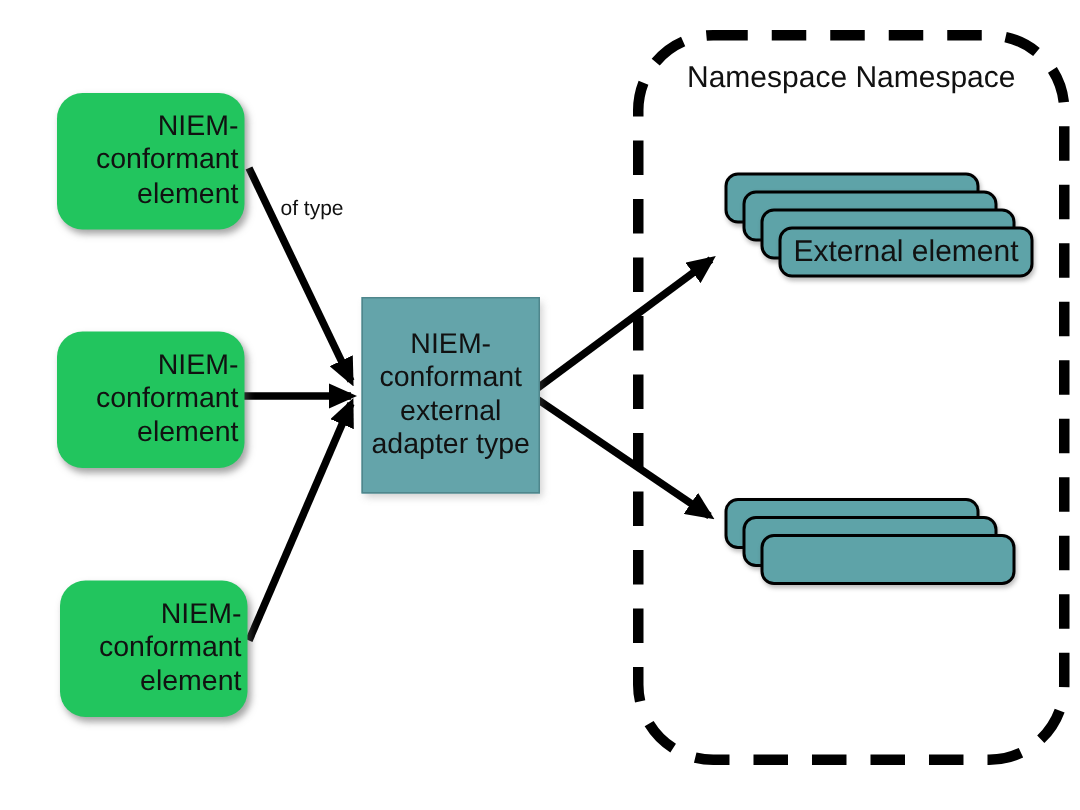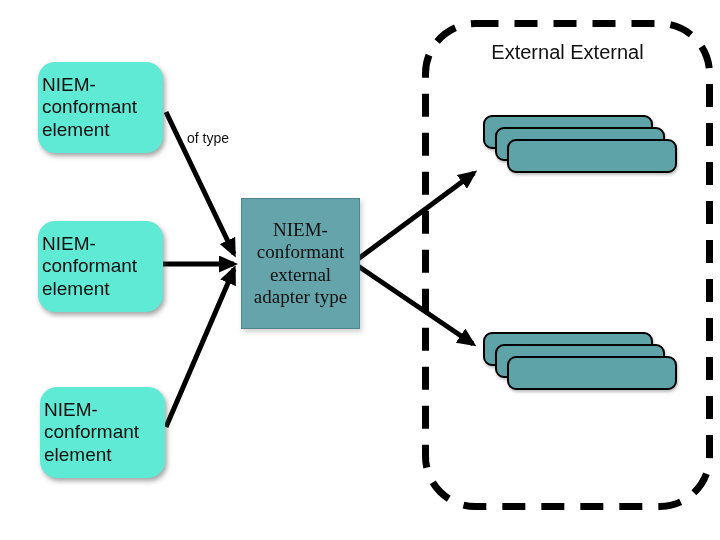--- a/index.html
+++ b/index.html
@@ -10,40 +10,39 @@
     color:#111111;
     overflow:hidden;
   }
   .canvas{position:relative;width:720px;height:540px;}
   .layer{position:absolute;left:0;top:0;width:720px;height:540px;}
 
   
   .nbox{
     position:absolute;
     width:125px;height:91px;
-    background:#5eead4;
+    background:#22c55e;
     border-radius:17px;
     display:flex;align-items:center;justify-content:center;
-    text-align:left;
+    text-align:right;
     font-size:19px;line-height:1.17;
     box-shadow:2px 3px 5px rgba(90,90,90,0.55);
   }
   .nbox .lbl{display:block;padding:0 4px;}
 
   
   .adapter{
     position:absolute;
     left:241px;top:198px;width:117px;height:129px;
     background:#64A4AA;
     border:1px solid #4f868c;
     display:flex;align-items:center;justify-content:center;
     text-align:center;
     font-size:19px;line-height:1.18;
     box-shadow:2px 3px 5px rgba(120,120,120,0.35);
-    font-family:Liberation Serif, serif;
   }
 
   
   .edge-label{
     position:absolute;left:187px;top:130px;
     font-size:14px;
   }
 
   
   .ns-title{
@@ -103,26 +102,29 @@
   <div class="nbox" style="left:40px;top:387px;">
     <span class="lbl">NIEM-conformant element</span>
   </div>
 
   <div class="edge-label">of type</div>
 
   <div class="adapter">
     <span class="lbl">NIEM-conformant external adapter type</span>
   </div>
 
-  <div class="ns-title">External External</div>
+  <div class="ns-title">Namespace Namespace</div>
 
   <div class="stack" style="left:483px;top:115px;">
     <div class="card l0"></div>
     <div class="card l1"></div>
     <div class="card l2"></div>
+    <div class="card front">
+      <span>External element</span>
+    </div>
   </div>
 
   <div class="stack" style="left:483px;top:332px;">
     <div class="card l0"></div>
     <div class="card l1"></div>
     <div class="card l2"></div>
   </div>
 
 </div>
 

